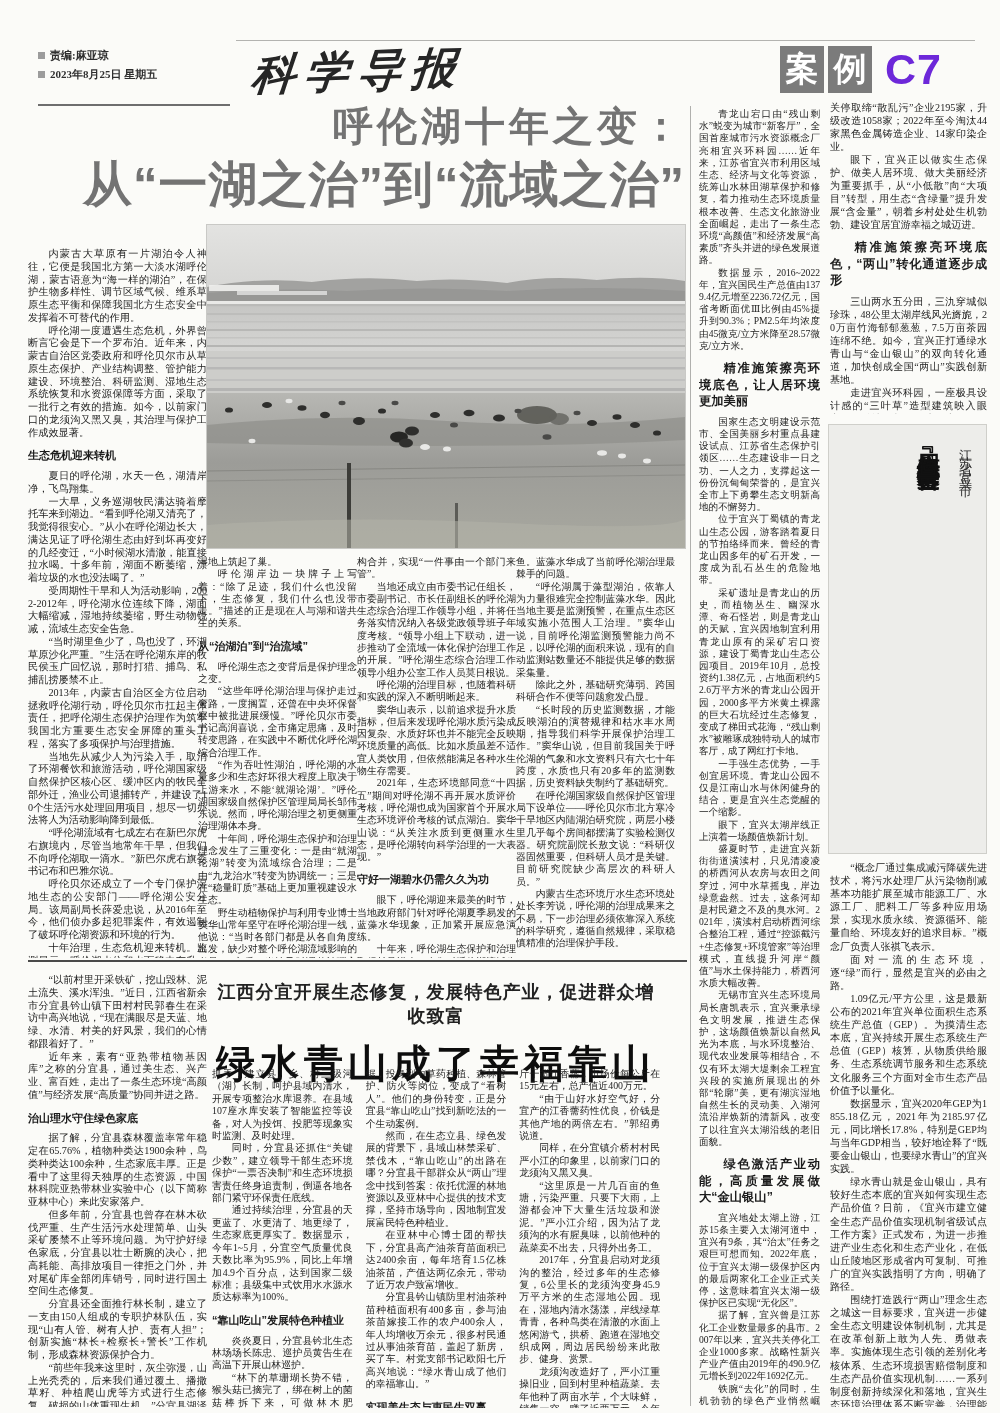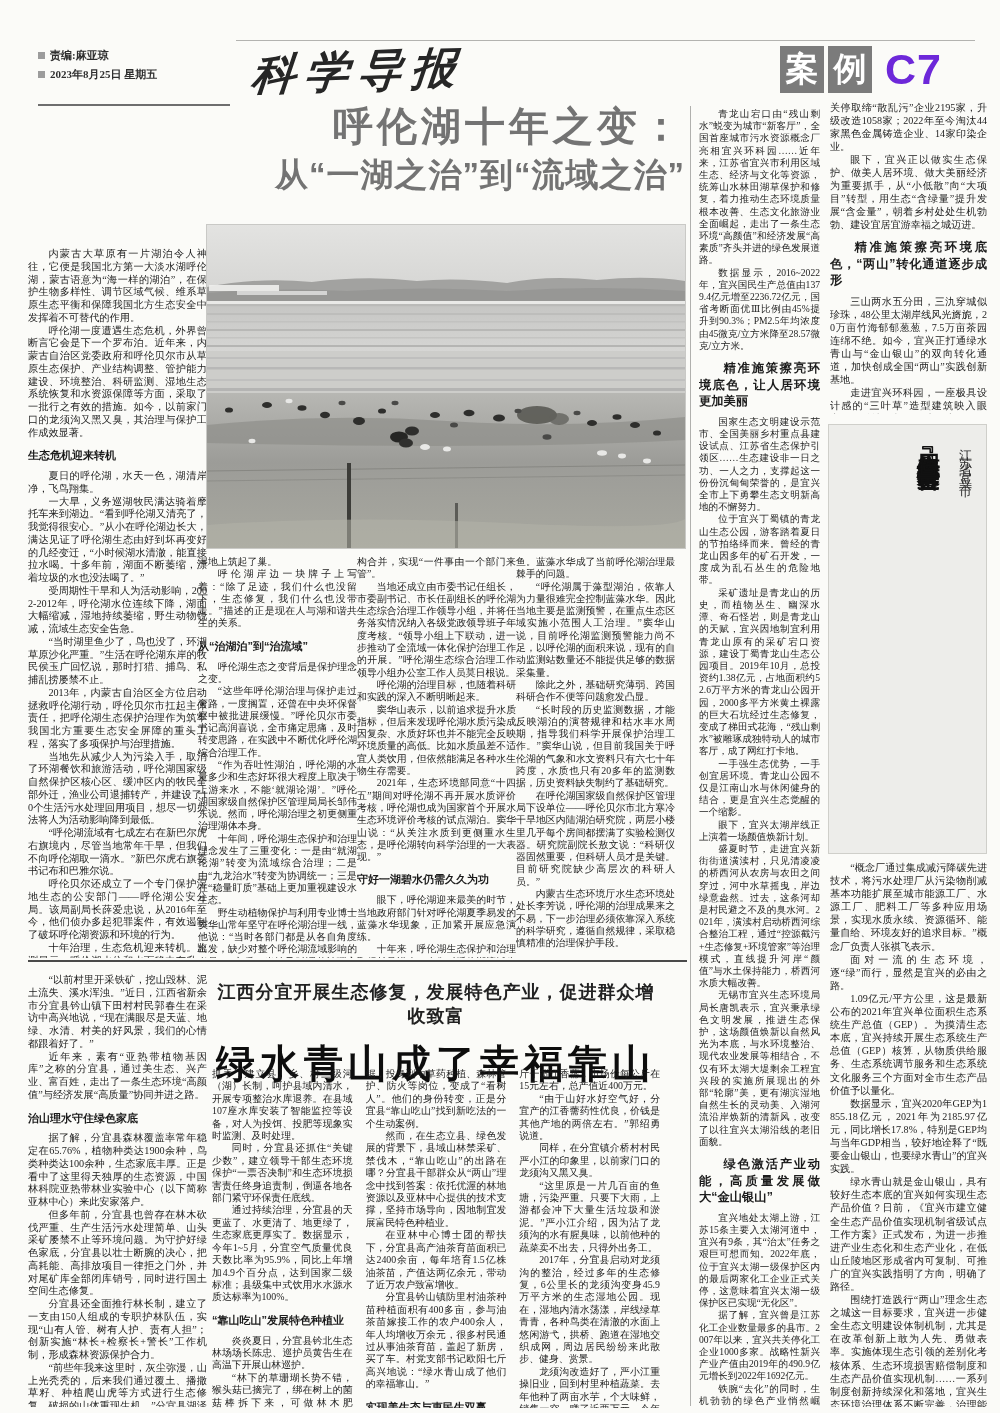--- a/index.html
+++ b/index.html
@@ -25,21 +25,21 @@
   .col p{margin:0;}
   .para{text-indent:2em;}
   .cont{text-indent:0;}
   .subhead{font-family:"Liberation Sans","DejaVu Sans",sans-serif;font-weight:bold;
            font-size:11px;line-height:1.35;margin:9px 0 7px;text-align:left;text-indent:0;}
 
   
   #a1-head{position:absolute;left:30px;top:104px;width:655px;text-align:right;
            font-family:"Liberation Sans","DejaVu Sans",sans-serif;font-weight:bold;color:#737373;}
   #a1-head .hl1{font-size:40px;letter-spacing:4px;line-height:1.1;}
-  #a1-head .hl2{font-size:33px;letter-spacing:1px;line-height:1.15;margin-top:8px;}
+  #a1-head .hl2{font-size:49px;letter-spacing:1px;line-height:1.15;margin-top:8px;}
   #a1-col1{left:28px;top:248px;width:179px;height:710px;font-size:10.2px;line-height:12.75px;}
   #a1-photo{position:absolute;left:206px;top:224px;width:480px;height:325px;border:1px solid #c9c9c6;box-sizing:border-box;}
   #a1-photo svg{display:block;}
   #a1-cols{position:absolute;left:198px;top:556px;width:477px;height:402px;display:flex;}
   #a1-cols .colx{position:relative;flex:1;text-align:justify;overflow:hidden;word-break:break-all;
                  font-size:9.9px;line-height:12.3px;}
   #a1-cols .colx p{margin:0;}
 
   
   #divider1{position:absolute;left:28px;top:960px;width:659px;height:2px;background:#4a4a4a;}

